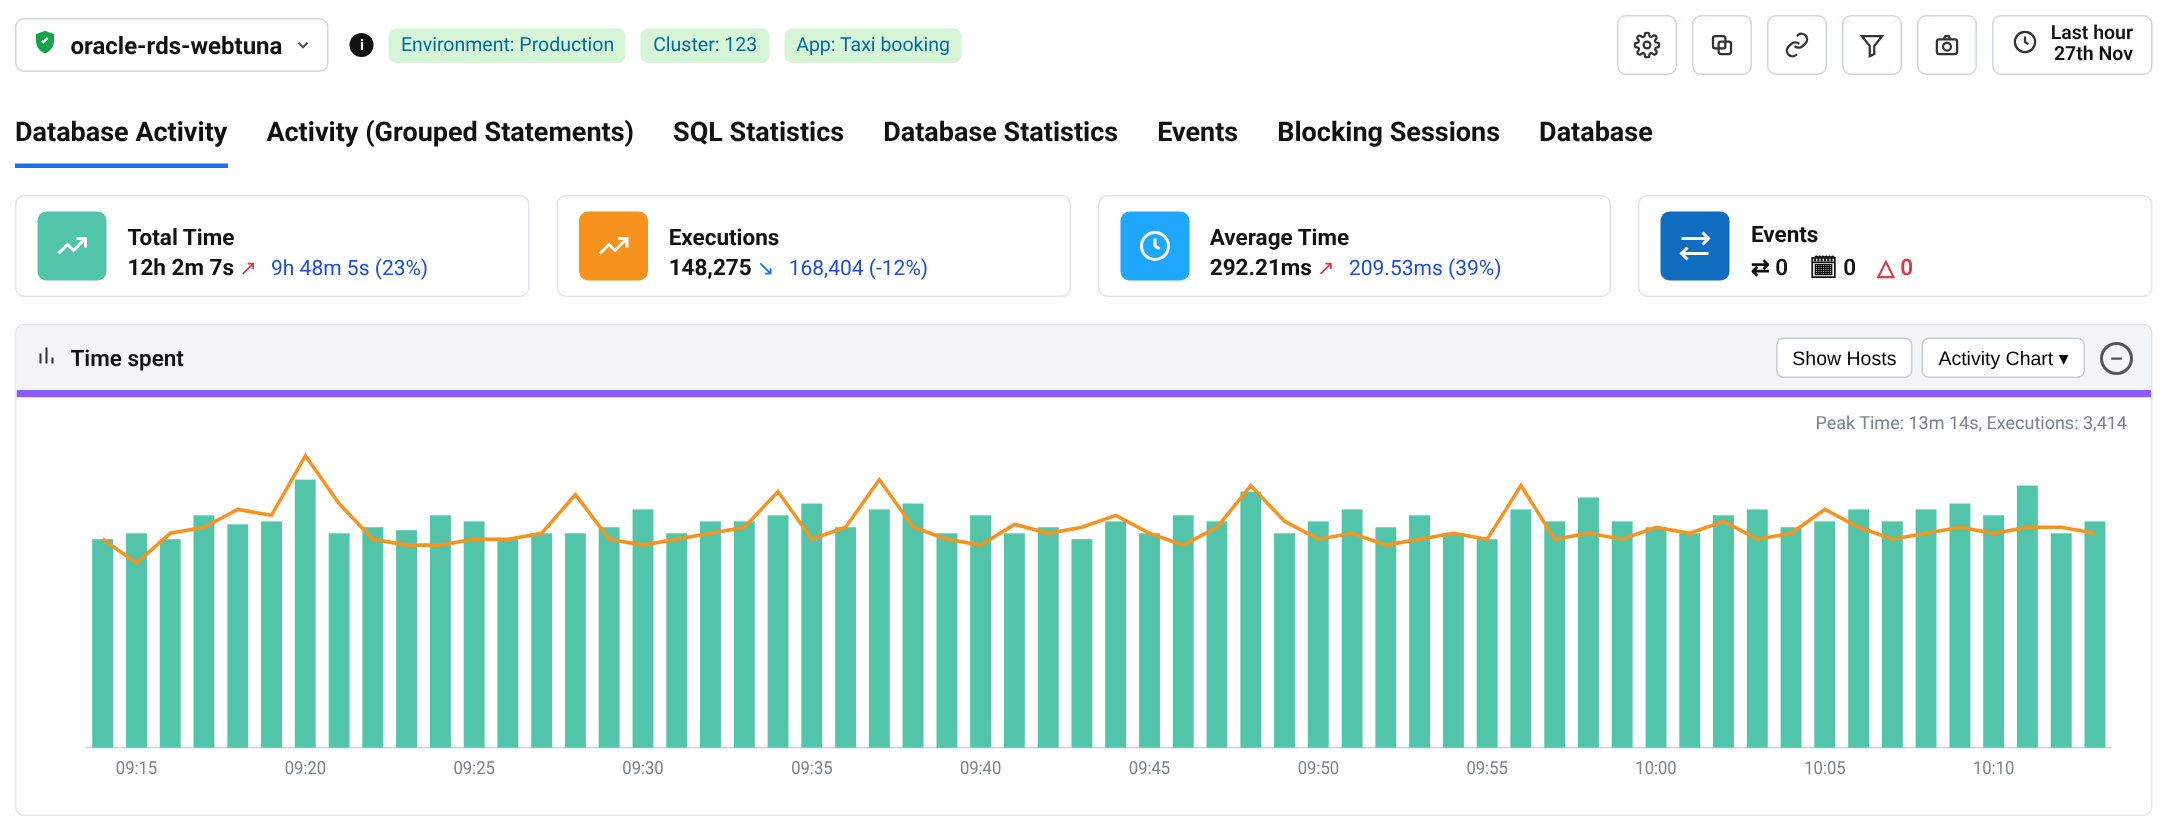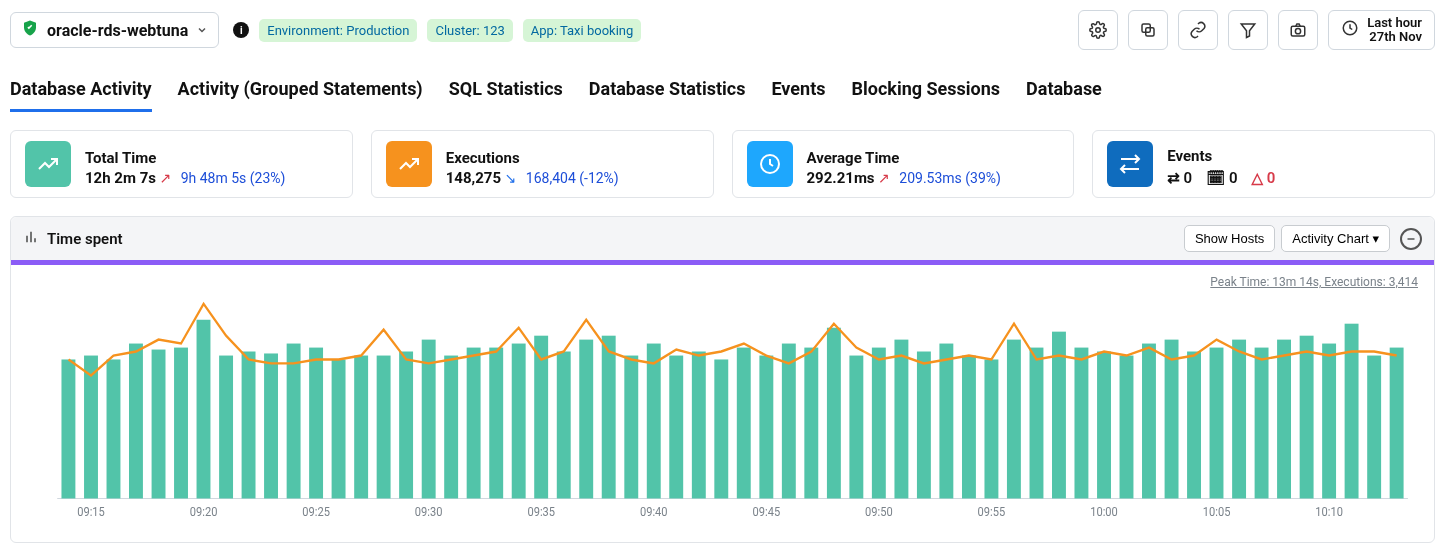--- a/index.html
+++ b/index.html
@@ -35,21 +35,21 @@
   .up { color:#d73a49; }
   .down { color:#1f6feb; }
   .ev-row { display:flex; gap:14px; margin-top:4px; font-size:15px; color:#111; font-weight:600;}
   .ev-row .warn { color:#d73a49; }
   .panel { border:1px solid #e1e4e8; border-radius:6px; margin-top:18px; }
   .panel-hd { background:#f4f5f7; border-bottom:5px solid #8b5cf6; display:flex; align-items:center; padding:8px 12px; border-radius:6px 6px 0 0;}
   .panel-hd .ttl { font-weight:600; font-size:15px; margin-left:8px;}
   .panel-hd .spacer { flex:1; }
   .btn-sm { border:1px solid #c8ccd0; border-radius:5px; padding:5px 10px; font-size:13px; margin-left:6px; background:#fff; cursor:pointer;}
   .collapse-btn { width:22px; height:22px; border-radius:50%; border:2px solid #555; margin-left:10px; display:flex; align-items:center; justify-content:center; cursor:pointer; }
-  .peak { text-align:right; color:#7a828a; font-size:12px; padding:10px 16px 0 0;text-decoration:underline;}
+  .peak { text-align:right; color:#7a828a; font-size:12px; padding:10px 16px 0 0;}
   .chart-wrap { padding:0 16px 10px 16px; }
   svg.chart { width:100%; height:240px; }
   .x-label { font-size:11px; fill:#7a828a; text-anchor:middle; }
 </style>
 </head>
 <body>
 
 <div class="page">
 
   <div class="topbar">

